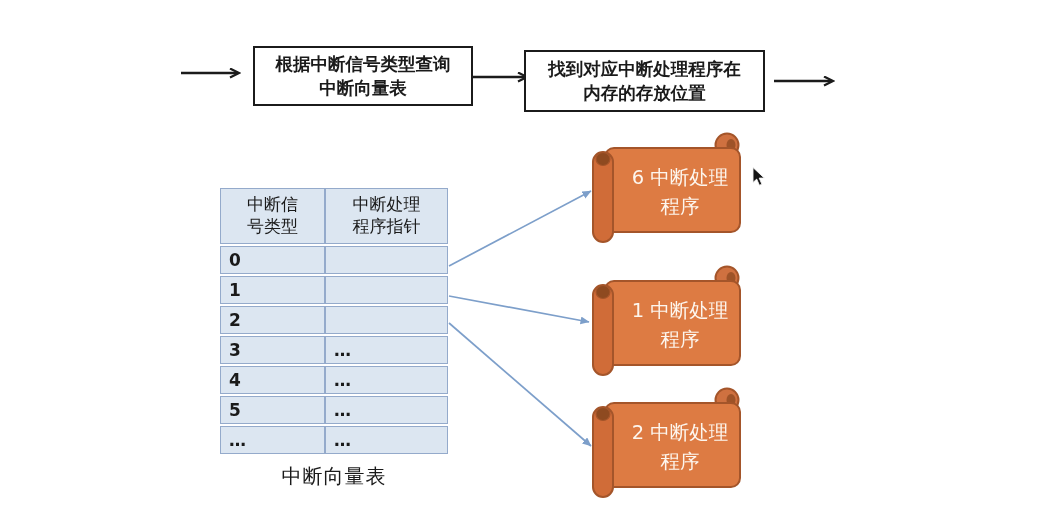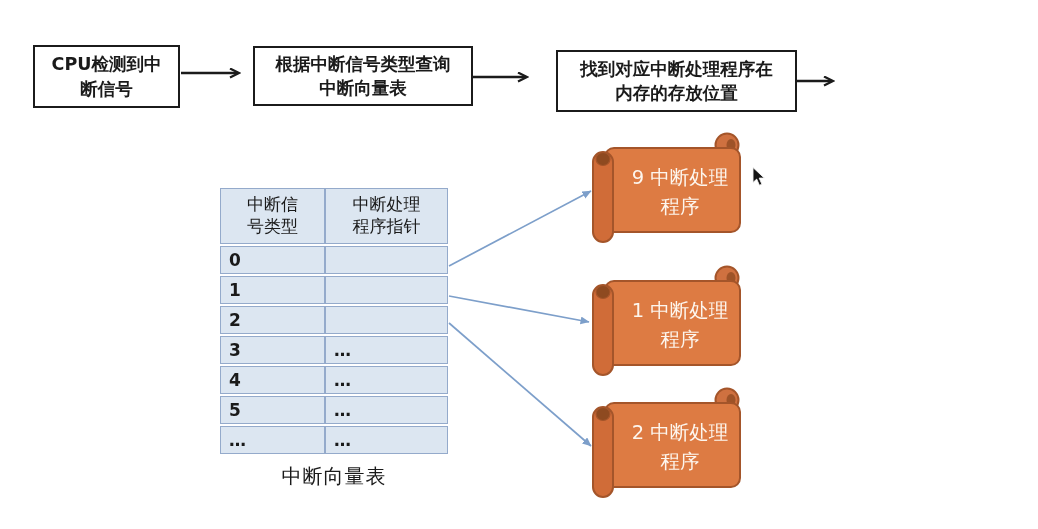--- a/index.html
+++ b/index.html
@@ -10,21 +10,21 @@
   .overlay{position:absolute;left:0;top:0;width:1038px;height:529px;pointer-events:none;}
 
   
   .flowbox{
     position:absolute;box-sizing:border-box;border:2.5px solid #1b1b1b;background:#fff;
     display:flex;align-items:center;justify-content:center;text-align:center;
     font-size:17.5px;font-weight:600;line-height:1.38;white-space:pre-line;
   }
   .fb1{left:33px;top:45px;width:147px;height:63px;}
   .fb2{left:245px;top:46px;width:220px;height:60px;margin-left:8px;}
-  .fb3{left:556px;top:50px;width:241px;height:62px;}
+  .fb3{left:524px;top:50px;width:241px;height:62px;}
   .fb4{left:838px;top:53px;width:187px;height:60px;}
 
   
   .vtable{
     position:absolute;left:220px;top:186px;width:228px;
     border-collapse:separate;border-spacing:0 2px;background:#fff;
   }
   .vtable td{
     box-sizing:border-box;border:1.2px solid #94aacb;background:#dce6f1;
     font-size:17px;vertical-align:middle;padding:2px 8px;color:#1a1a1a;
@@ -72,22 +72,20 @@
 
     <line x1="181" y1="73" x2="238" y2="73" stroke="#1b1b1b" stroke-width="2.4" marker-end="url(#openV)"></line>
     <line x1="466" y1="77" x2="526" y2="77" stroke="#1b1b1b" stroke-width="2.4" marker-end="url(#openV)"></line>
     <line x1="774" y1="81" x2="832" y2="81" stroke="#1b1b1b" stroke-width="2.4" marker-end="url(#openV)"></line>
 
     <line x1="449" y1="266" x2="591" y2="191" stroke="#7d9fca" stroke-width="1.7" marker-end="url(#blueTri)"></line>
     <line x1="449" y1="296" x2="589" y2="322" stroke="#7d9fca" stroke-width="1.7" marker-end="url(#blueTri)"></line>
     <line x1="449" y1="323" x2="591" y2="446" stroke="#7d9fca" stroke-width="1.7" marker-end="url(#blueTri)"></line>
   </svg>
 
-  <div class="flowbox fb1"><span>CPU检测到中
-断信号</span></div>
   <div class="flowbox fb2"><span>根据中断信号类型查询
 中断向量表</span></div>
   <div class="flowbox fb3"><span>找到对应中断处理程序在
 内存的存放位置</span></div>
 
   <table class="vtable">
     <tbody>
         <tr class="th">
       <td class="c1">中断信
 号类型</td>
@@ -127,21 +125,21 @@
   <div class="tcaption">中断向量表</div>
 
   <div class="scroll s0">
     <svg width="160" height="115" viewBox="0 0 160 115">
       <circle cx="139" cy="15" r="11.5" fill="#cf7140" stroke="#a4552a" stroke-width="2"></circle>
       <ellipse cx="143" cy="15" rx="4.5" ry="6" fill="#8e4a20" opacity="0.75"></ellipse>
       <rect x="17" y="18" width="135" height="84" rx="9" fill="#dd7b43" stroke="#a4552a" stroke-width="2"></rect>
       <rect x="5" y="22" width="20" height="90" rx="10" fill="#d06c38" stroke="#a4552a" stroke-width="2"></rect>
       <ellipse cx="15" cy="29" rx="7" ry="6.5" fill="#8e4a20" stroke="#a4552a" stroke-width="1.2"></ellipse>
     </svg>
-    <div class="lbl">9 中断处理
+    <div class="lbl">6 中断处理
 程序</div>
   </div>
 
   <div class="scroll s1">
     <svg width="160" height="115" viewBox="0 0 160 115">
       <circle cx="139" cy="15" r="11.5" fill="#cf7140" stroke="#a4552a" stroke-width="2"></circle>
       <ellipse cx="143" cy="15" rx="4.5" ry="6" fill="#8e4a20" opacity="0.75"></ellipse>
       <rect x="17" y="18" width="135" height="84" rx="9" fill="#dd7b43" stroke="#a4552a" stroke-width="2"></rect>
       <rect x="5" y="22" width="20" height="90" rx="10" fill="#d06c38" stroke="#a4552a" stroke-width="2"></rect>
       <ellipse cx="15" cy="29" rx="7" ry="6.5" fill="#8e4a20" stroke="#a4552a" stroke-width="1.2"></ellipse>

